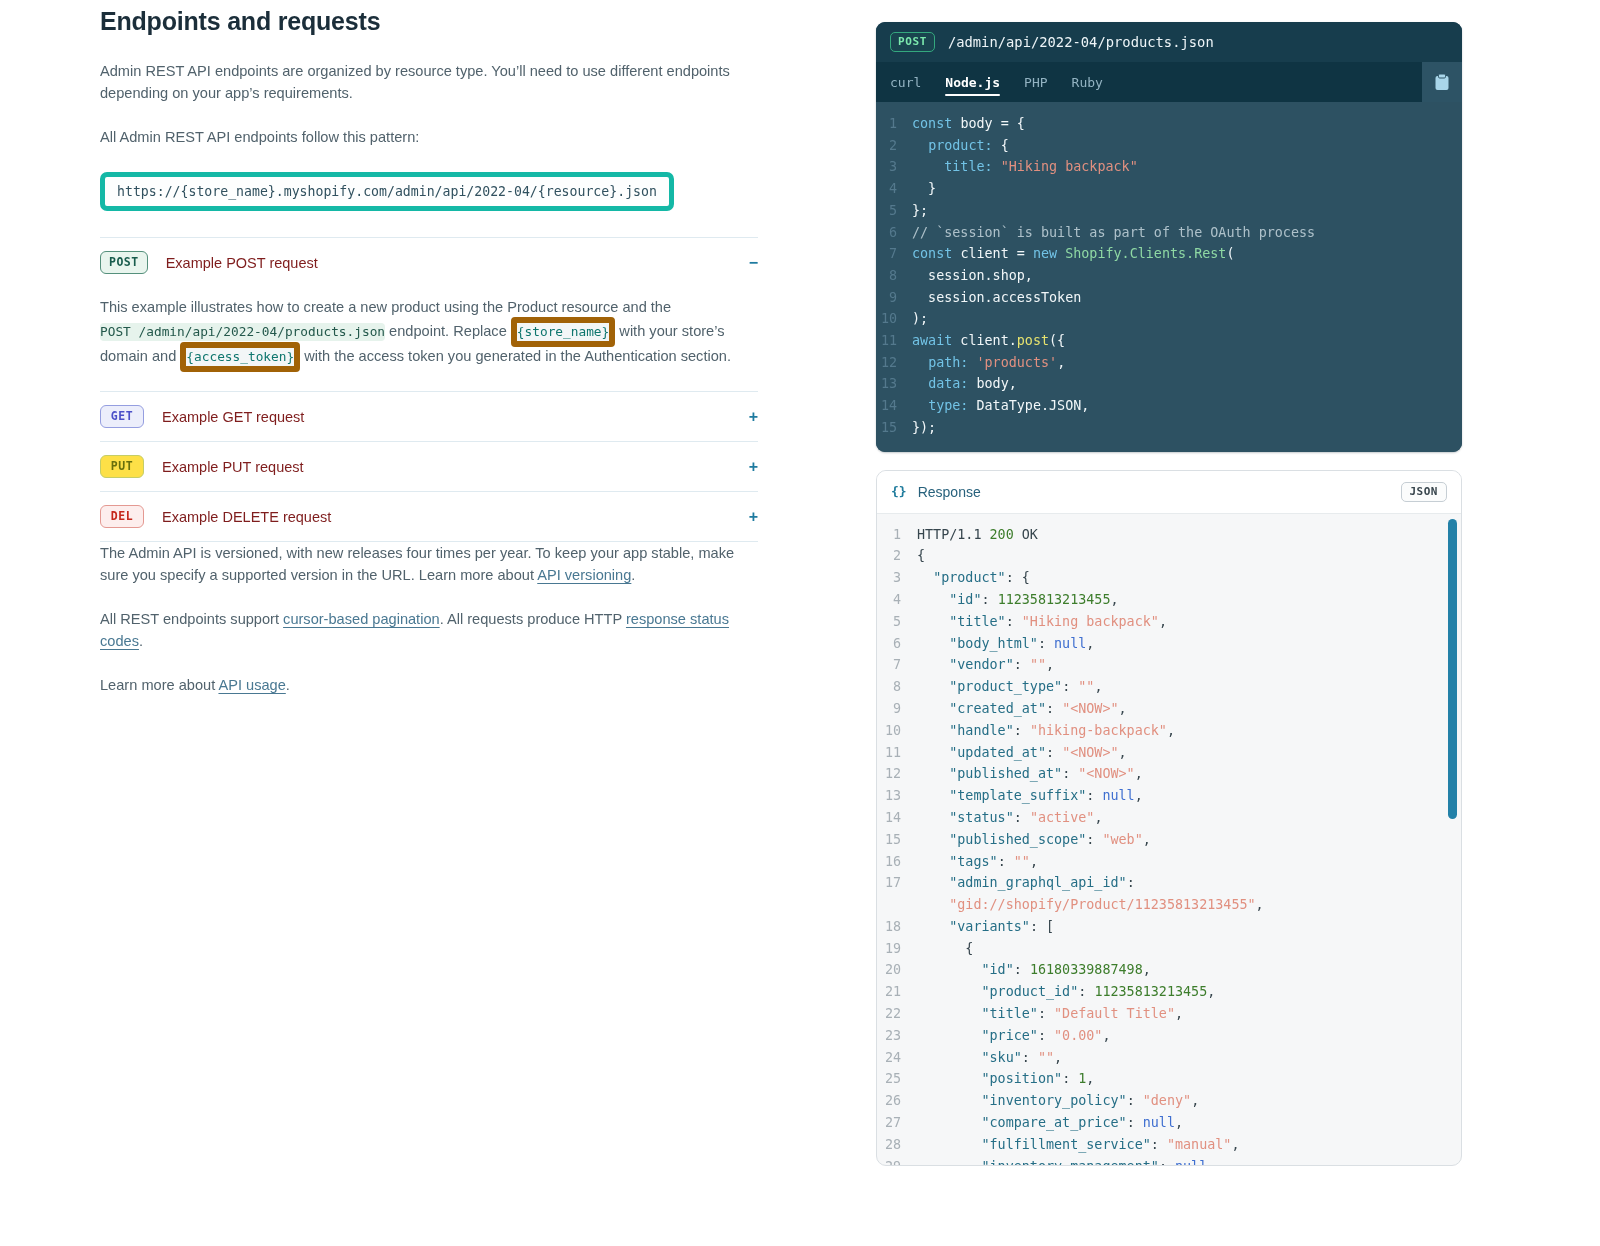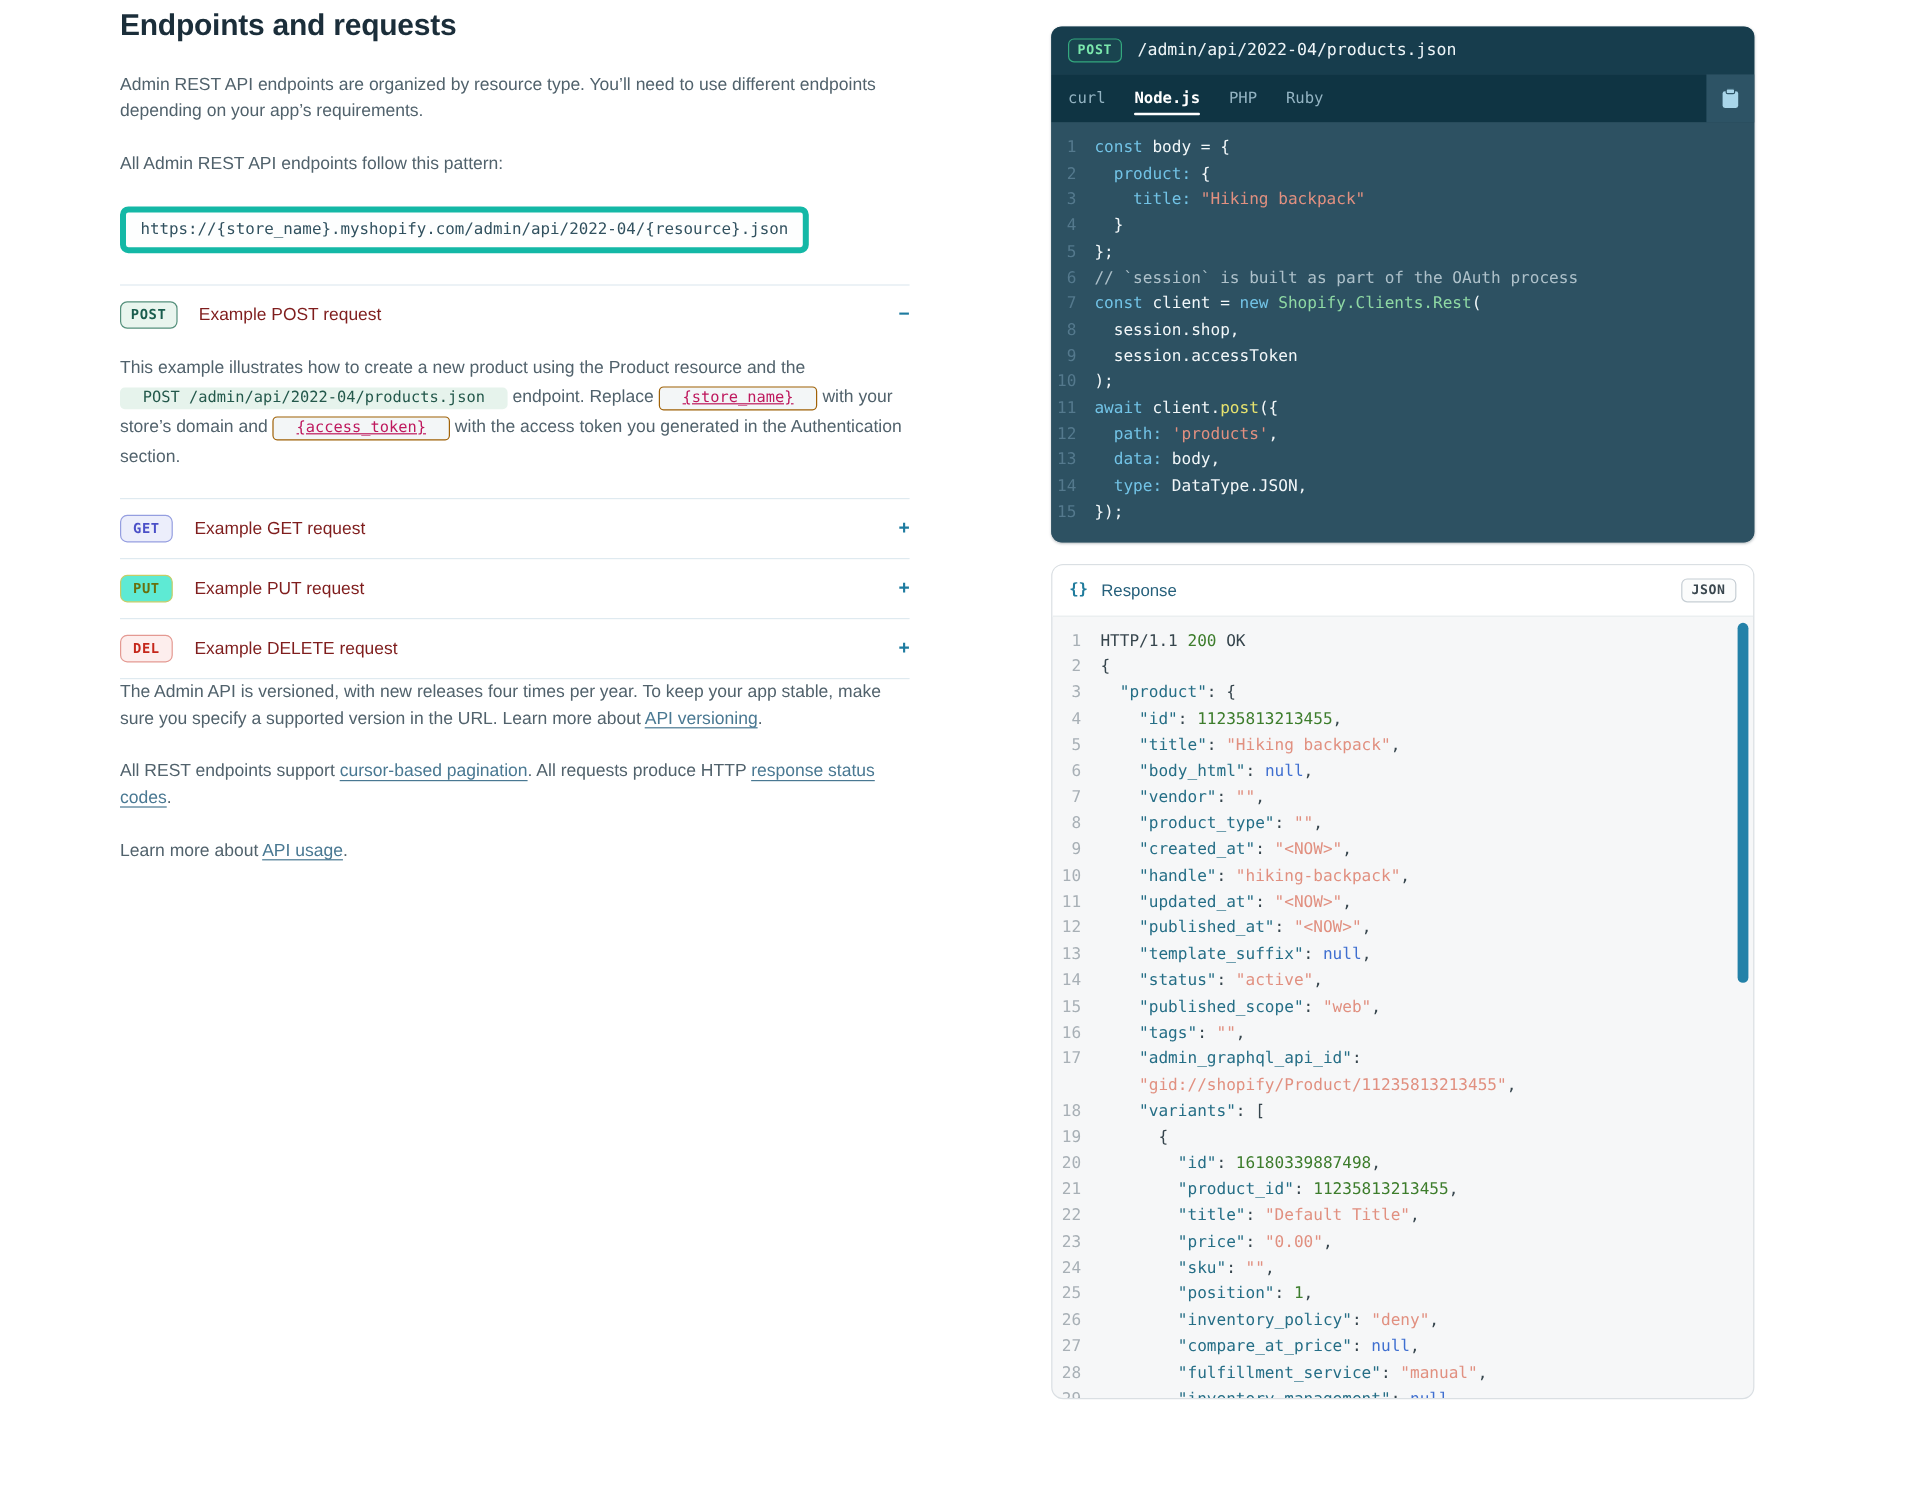--- a/index.html
+++ b/index.html
@@ -20,30 +20,30 @@
     background:#fdfefe; font-family:"DejaVu Sans Mono", monospace; font-size:13.2px; color:#31515f; white-space:nowrap;
   }
   .divider { border:none; border-top:1px solid #dfeaf0; margin:0; }
   .acc-row { display:flex; align-items:center; padding:13px 0; cursor:pointer; }
   .acc-badge {
     font-family:"DejaVu Sans Mono", monospace; font-size:11.5px; font-weight:700; letter-spacing:0.5px;
     padding:3px 8px 4px; border-radius:6px; border:1px solid; min-width:44px; text-align:center;
   }
   .b-post { background:#e9f5ee; border-color:#55907c; color:#195c4d; }
   .b-get  { background:#eceefb; border-color:#959ee0; color:#4b50c8; }
-  .b-put  { background:#5eead4; border-color:#c5cd67; color:#68700d; }
+  .b-put  { background:#fde047; border-color:#c5cd67; color:#68700d; }
   .b-del  { background:#fdeeed; border-color:#e49992; color:#c5271b; }
   .acc-label { margin-left:18px; font-size:14.5px; color:#7f1d1d; }
   .acc-toggle { margin-left:auto; color:#1e7ba0; font-size:16px; font-weight:700; line-height:1; }
   .post-body { padding-top:8px; }
   .chip {
-    font-family:"DejaVu Sans Mono", monospace; font-size:12.8px; border-radius:4px; padding:1px 19px 2px; white-space:nowrap;
+    font-family:"DejaVu Sans Mono", monospace; font-size:12.8px; border-radius:4px; padding:1px 0 2px; white-space:nowrap;
   }
   .chip-green { background:#e6f3ec; color:#23584b; }
-  .chip-gray  { background:#f3f6f7; border:1px solid #a16207; color:#be185d;text-decoration:underline; }
+  .chip-gray  { background:#f3f6f7; border:6px solid #a16207; color:#0f766e; }
   .desc { line-height:24px !important; }
   a.doclink { color:#497892; text-decoration:underline; text-underline-offset:3px; text-decoration-thickness:1px; cursor:pointer; }
   .outro { margin-top:24px; }
 
   
   .right-col { position:absolute; left:876px; top:22px; width:586px; }
 
   
   .req-panel { border-radius:9px; overflow:hidden; background:#2d5162; box-shadow:0 1px 2px rgba(20,40,50,0.25); }
   .req-header { display:flex; align-items:center; gap:13px; padding:10px 14px; background:#173d4d; }

